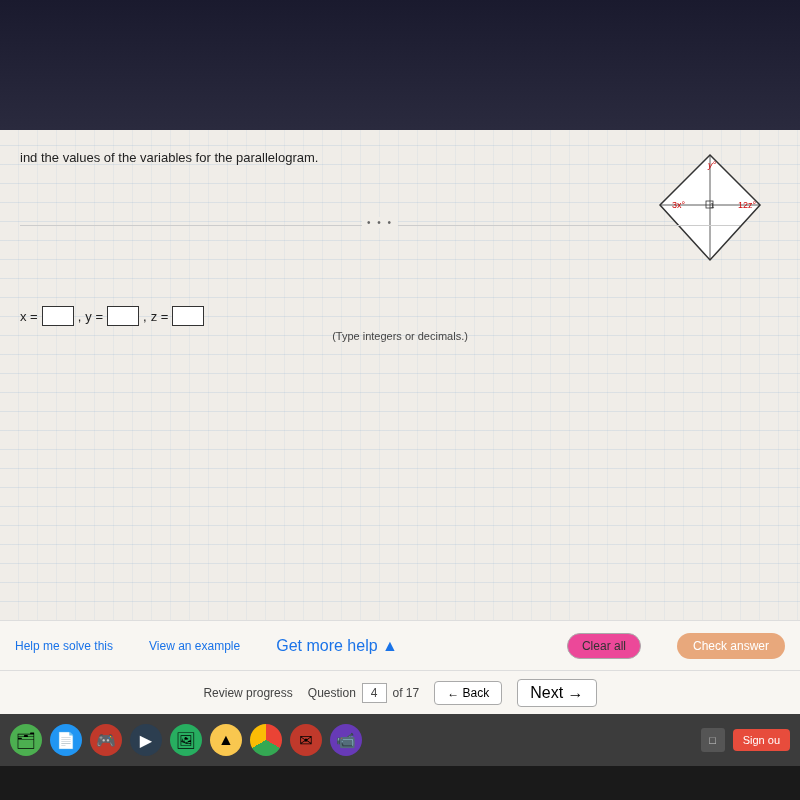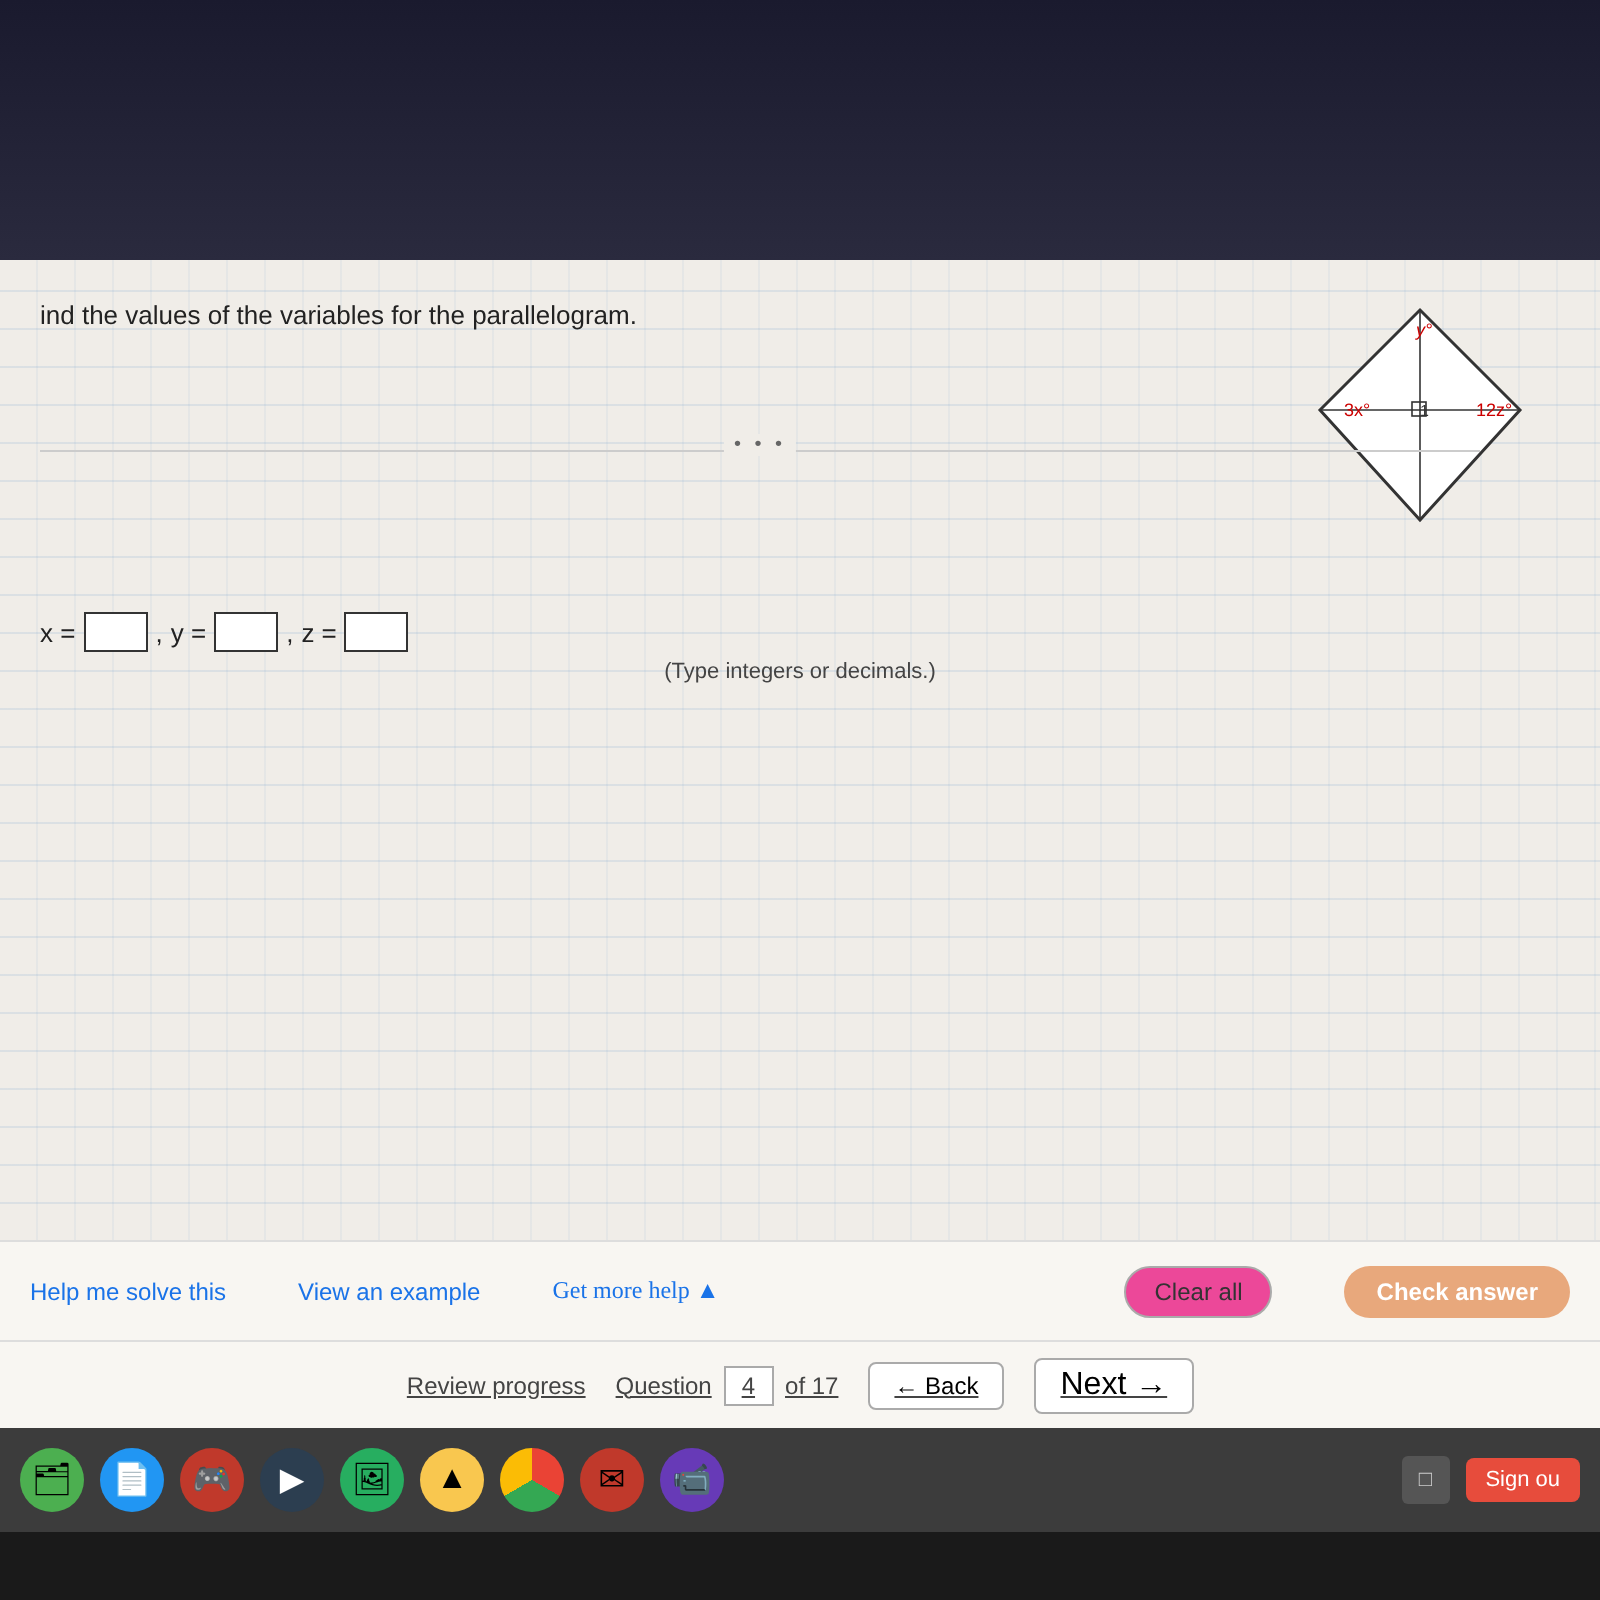--- a/index.html
+++ b/index.html
@@ -147,25 +147,24 @@
     }
 
     .view-example-link {
       font-size: 12px;
       color: #1a73e8;
       cursor: pointer;
       text-decoration: none;
     }
 
     .more-help-link {
-      font-size: 12px;
+      font-size: 16px;
       color: #1a73e8;
       cursor: pointer;
       text-decoration: none;
-      font-family: Liberation Serif, serif;
     }
 
     .toolbar-spacer { flex: 1; }
 
     .clear-all-btn {
       background: #ec4899;
       border: 1px solid #aaa;
       border-radius: 15px;
       padding: 5px 14px;
       font-size: 12px;
@@ -174,36 +173,35 @@
     }
 
     .check-answer-btn {
       background: #e8a87c;
       border: none;
       border-radius: 15px;
       padding: 6px 16px;
       font-size: 12px;
       color: white;
       cursor: pointer;
-      font-weight: bold;
+      font-weight: normal;
     }
 
     
     .nav-bar {
       width: 100%;
       height: 44px;
       background: #f8f6f2;
       border-top: 1px solid #ddd;
       display: flex;
       align-items: center;
       justify-content: center;
       gap: 15px;
       font-size: 12px;
       color: #444;
-      text-decoration: underline;
     }
 
     .nav-review {
       font-size: 12px;
       color: #444;
     }
 
     .question-box-container {
       display: flex;
       align-items: center;

